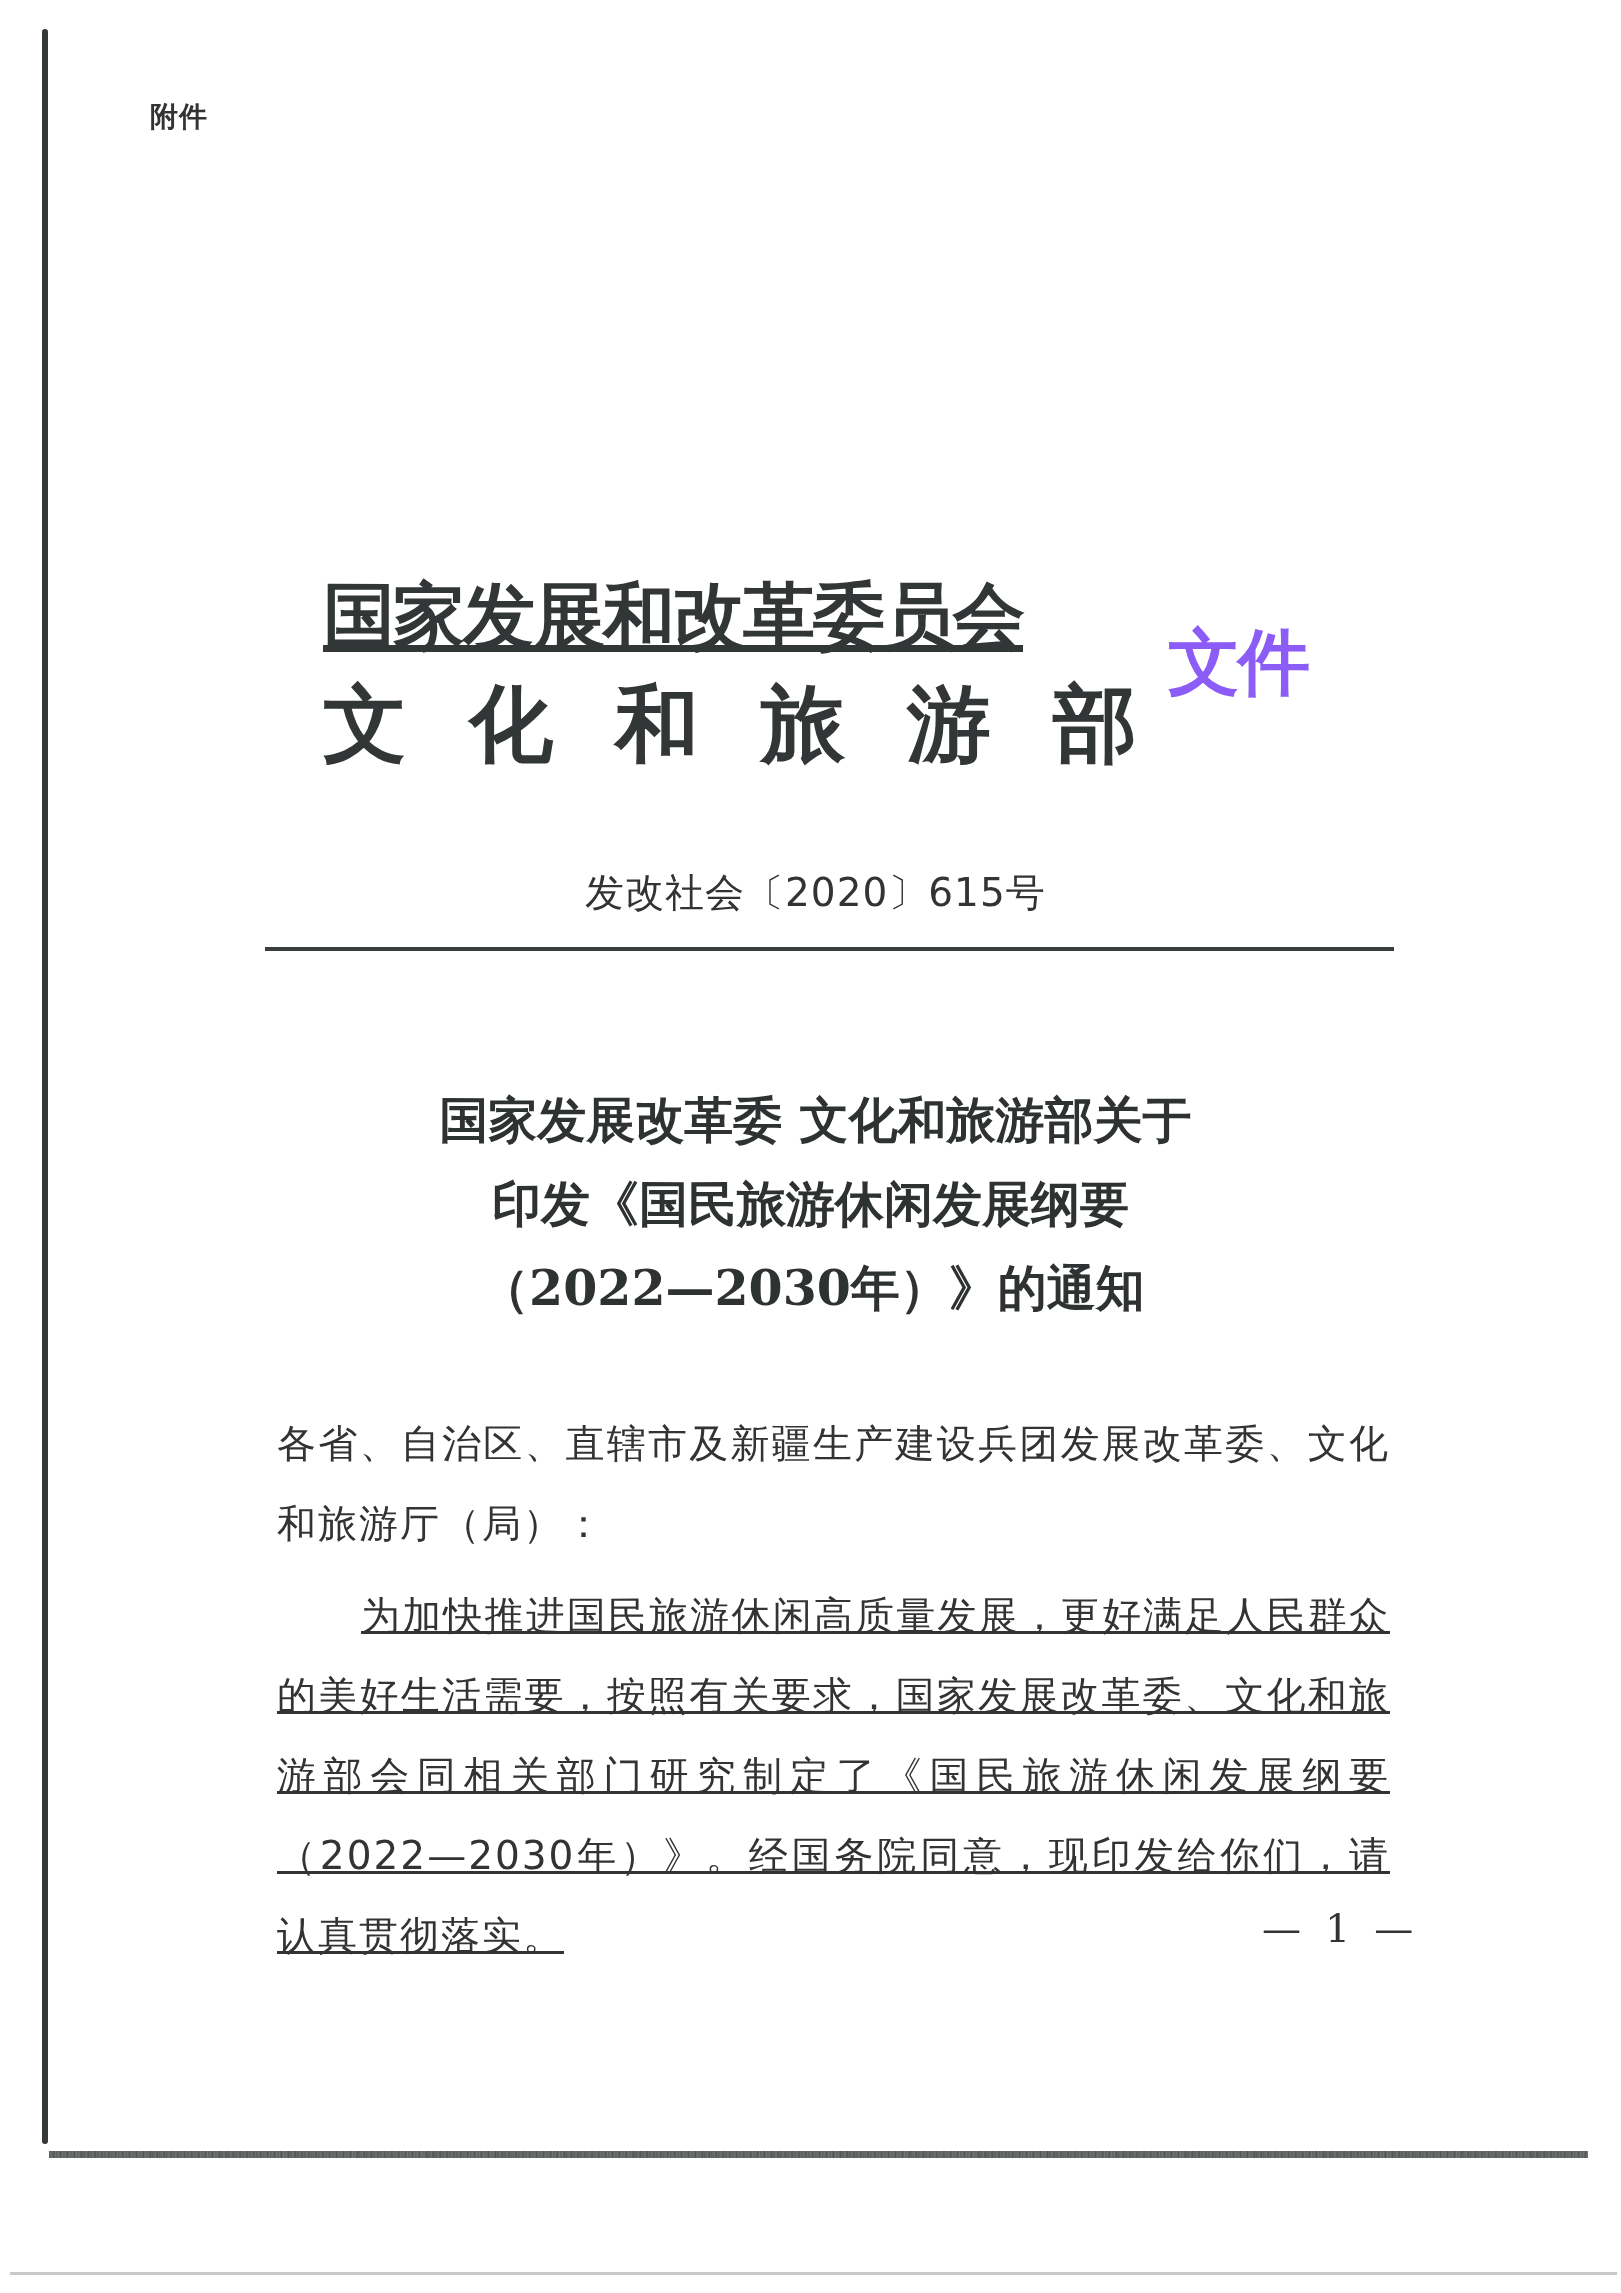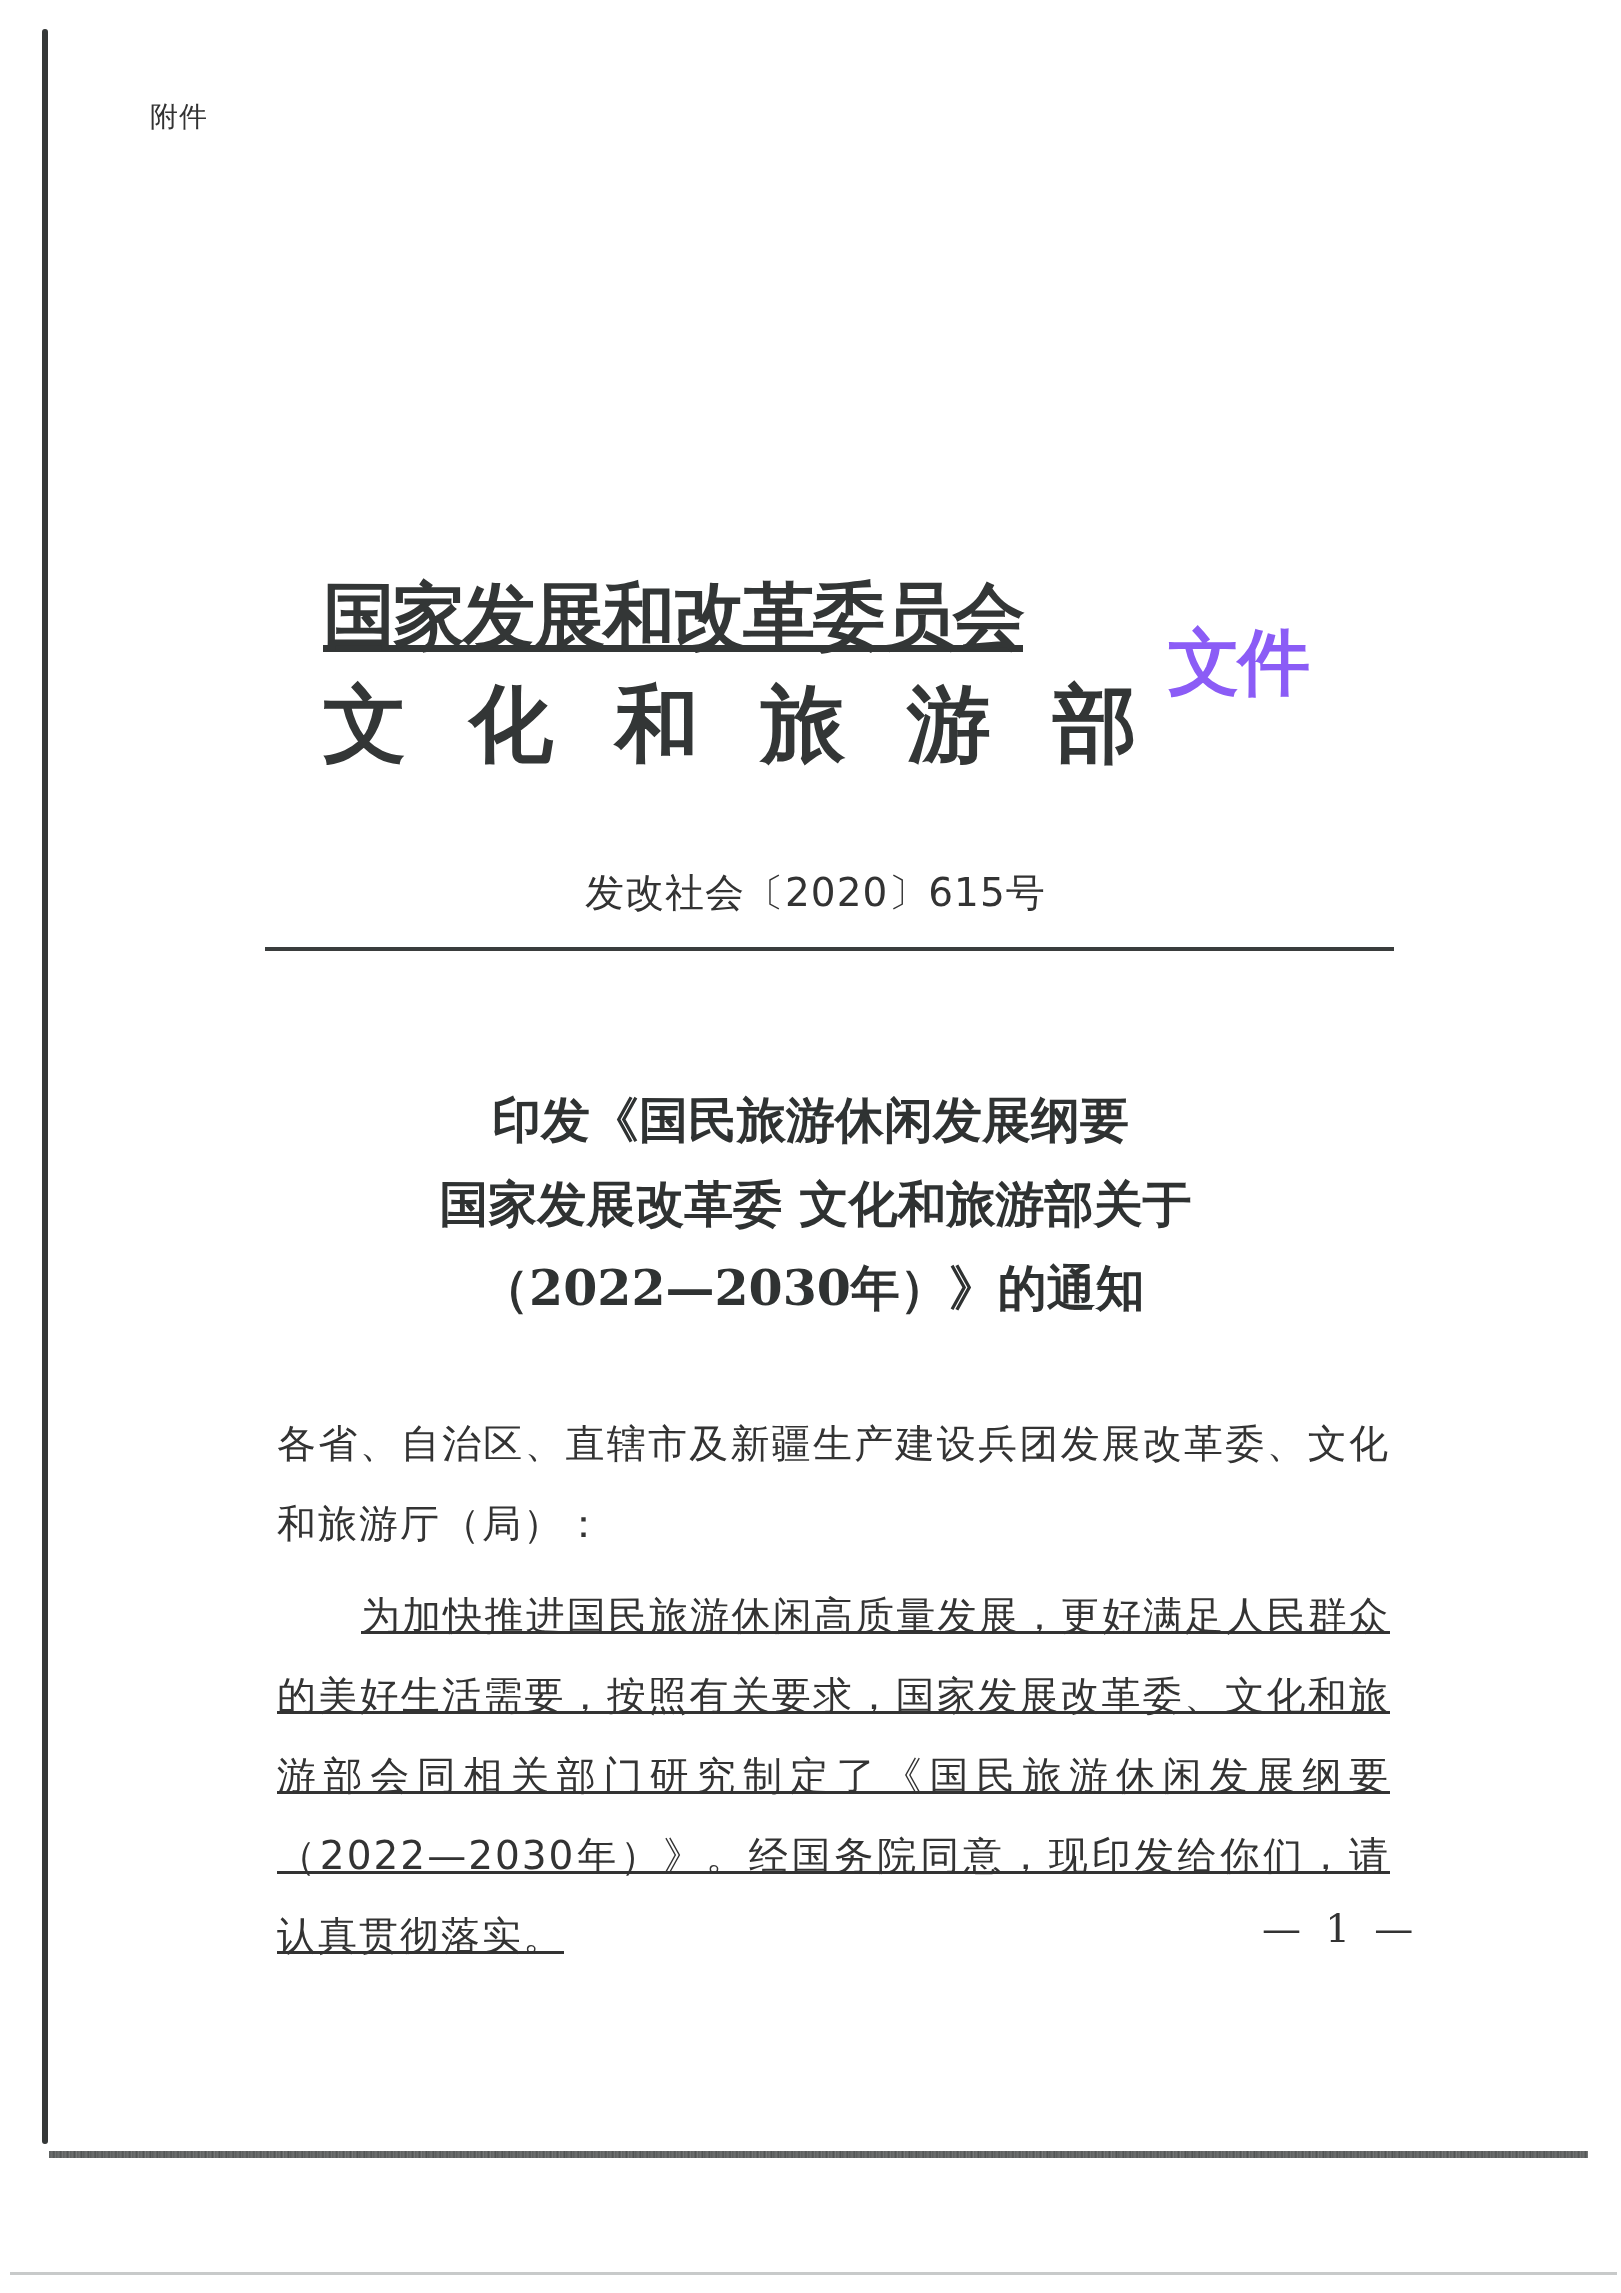--- a/index.html
+++ b/index.html
@@ -35,20 +35,21 @@
       width: 1607px; height: 2.9px;
       background: #c8caca;
     }
 
     .attachment-label {
       left: 150px; top: 98px;
       font-family: "DejaVu Sans", sans-serif;
       font-size: 28px;
       letter-spacing: 1px;
       color: #333;
+      font-weight: bold;
     }
 
     
     .issuer-block {
       left: 323px; top: 567px;
       width: 1059px; height: 216px;
     }
     .issuer-line-1 {
       position: absolute;
       left: 0; top: 0;
@@ -156,22 +157,22 @@
     <span>游</span>
     <span>部</span>
   </div>
   <div class="issuer-suffix">文件</div>
 </div>
 
 <div class="abs doc-number">发改社会〔2020〕615号</div>
 <div class="abs doc-rule"></div>
 
 <div class="abs notice-title">
+  <span class="line line-1">国家发展改革委 文化和旅游部关于</span>
   <span class="line line-2">印发《国民旅游休闲发展纲要</span>
-  <span class="line line-1">国家发展改革委 文化和旅游部关于</span>
   <span class="line line-3">（2022—2030年）》的通知</span>
 </div>
 
 <div class="abs body-text">
   <p>各省、自治区、直辖市及新疆生产建设兵团发展改革委、文化和旅游厅（局）：</p>
   <p class="indent">为加快推进国民旅游休闲高质量发展，更好满足人民群众的美好生活需要，按照有关要求，国家发展改革委、文化和旅游部会同相关部门研究制定了《国民旅游休闲发展纲要（2022—2030年）》。经国务院同意，现印发给你们，请认真贯彻落实。</p>
 </div>
 
 <div class="abs page-number">— 1 —</div>
 

